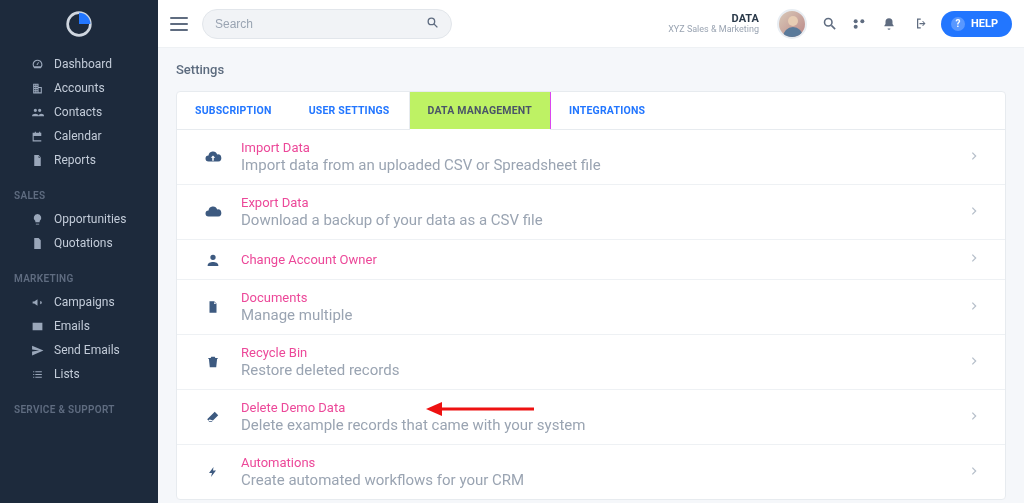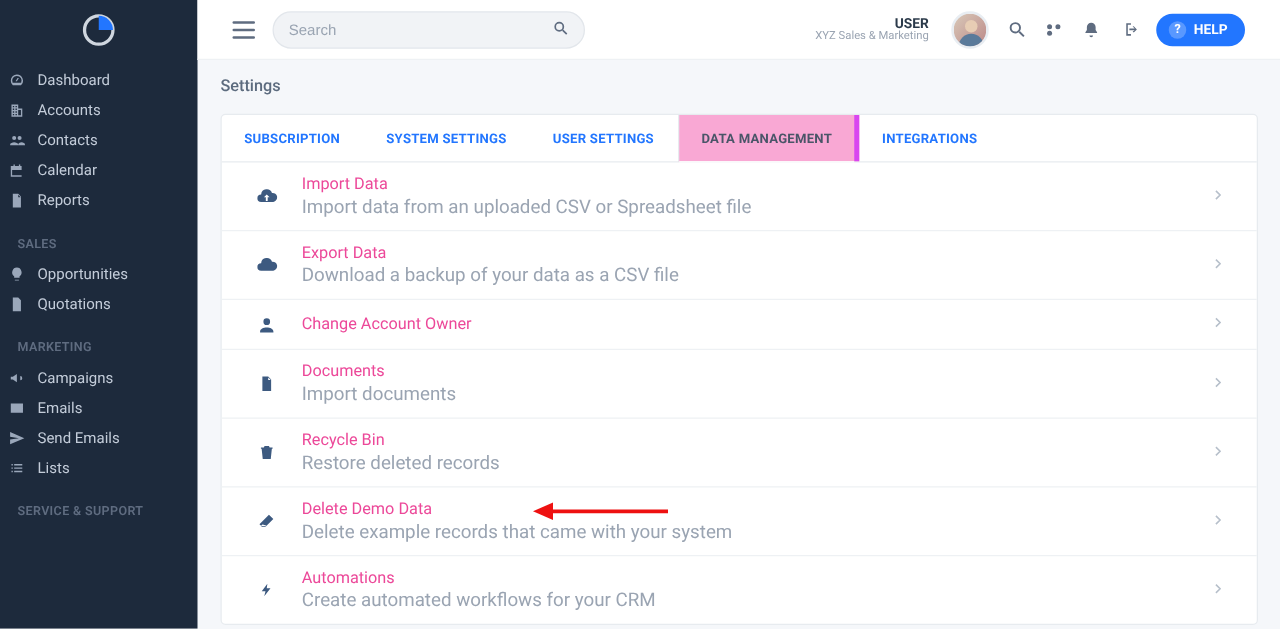--- a/index.html
+++ b/index.html
@@ -6,27 +6,27 @@
   html, body { height: 100%; font-family: -apple-system, BlinkMacSystemFont, "Segoe UI", Roboto, Arial, sans-serif; }
   body { display: flex; background: #f5f7fa; color: #2b3a4a; width: 1024px; height: 503px; overflow: hidden; }
 
   
   .sidebar { width: 158px; background: #1d2a3c; color: #a8b3c2; display: flex; flex-direction: column; font-size: 12px; }
   .logo-wrap { height: 48px; display: flex; align-items: center; justify-content: center; }
   .logo { width: 28px; height: 28px; position: relative; }
   .logo svg { display:block; }
   .nav-group { padding: 4px 0; }
   .nav-heading { font-size: 10px; font-weight: 600; color: #5f6c80; padding: 10px 14px 6px; letter-spacing: .3px; }
-  .nav-item { display: flex; align-items: center; gap: 10px; padding: 5px 6px; cursor: pointer; color: #c3ccd9; }
+  .nav-item { display: flex; align-items: center; gap: 10px; padding: 5px 30px; cursor: pointer; color: #c3ccd9; }
   .nav-item .icon { width: 14px; display: inline-flex; justify-content: center; color: #9aa7ba; }
   .nav-item span.label { flex: 1; }
 
   
   .main { flex: 1; display: flex; flex-direction: column; min-width: 0; }
-  .topbar { height: 48px; background: #ffffff; display: flex; align-items: center; padding: 0 28px; gap: 14px; border-bottom: 1px solid #eef1f4; }
+  .topbar { height: 48px; background: #ffffff; display: flex; align-items: center; padding: 0 12px; gap: 14px; border-bottom: 1px solid #eef1f4; }
   .hamburger { width: 18px; height: 14px; display: flex; flex-direction: column; justify-content: space-between; cursor: pointer; }
   .hamburger div { height: 2px; background: #5f6c80; border-radius: 1px; }
   .searchbox { flex: 0 0 250px; height: 30px; background: #f1f3f6; border: 1px solid #e2e6eb; border-radius: 15px; display: flex; align-items: center; padding: 0 12px; gap: 8px; color: #7b8798; }
   .searchbox input { flex:1; border:0; background:transparent; outline:none; font-size:12px; color:#2b3a4a; }
   .searchbox input::placeholder { color:#9aa4b2; }
   .searchbox .mag { color:#5f6c80; }
   .topbar-spacer { flex: 1; }
   .user-block { text-align: right; line-height: 1.1; margin-right:4px; }
   .user-block .uname { font-size: 11px; font-weight: 700; color: #2b3a4a; }
   .user-block .uorg  { font-size: 9px;  color: #9aa4b2; }
@@ -36,21 +36,21 @@
   .top-icon { width: 16px; height:16px; color:#5f6c80; cursor:pointer; display:inline-flex; align-items:center; justify-content:center; }
   .help-btn { background:#2276ff; color:#fff; border-radius:14px; height:26px; padding:0 14px 0 10px; display:flex; align-items:center; gap:6px; font-size:11px; font-weight:700; cursor:pointer; }
   .help-btn .q { width:14px;height:14px;border-radius:50%;background:rgba(255,255,255,.25);display:inline-flex;align-items:center;justify-content:center;font-size:10px;}
 
   
   .content { flex:1; padding: 14px 18px; overflow:auto; }
   .page-title { font-size: 13px; color:#5c6b7e; margin-bottom: 14px; font-weight:500; }
   .card { background:#fff; border:1px solid #e7ebef; border-radius:4px; }
   .tabs { display:flex; border-bottom:1px solid #e7ebef; font-size:10.5px; font-weight:700; color:#2276ff; }
   .tab { padding: 12px 18px; cursor:pointer; letter-spacing:.2px; border-right:1px solid transparent; }
-  .tab.active { color:#4a5568; position:relative; border-left:1px solid #e7ebef; border-right:4px solid #d946ef; background:#f9a8d4; }
+  .tab.active { color:#4a5568; position:relative; border-left:1px solid #e7ebef; border-right:1px solid #d946ef; background:#bef264; }
   .tab.active::after{content:'';position:absolute;left:0;right:0;bottom:-1px;height:1px;background:#fff;}
   .tabs .tab:first-child.active{border-left:0;}
   .rows { }
   .row { display:flex; align-items:center; gap:18px; padding:10px 26px; border-bottom:1px solid #eef1f4; cursor:pointer; }
   .row:last-child { border-bottom:0; }
   .row .ricon { width:20px; color:#3d5a80; display:flex; justify-content:center; }
   .row .rtext { flex:1; }
   .row .rtitle { font-size:13px; color:#ec4899; }
   .row .rdesc  { font-size:15px; color:#9aa4b2; margin-top:1px; }
   .row .chev { color:#b6bfca; }
@@ -187,21 +187,21 @@
       </div>
     <div class="searchbox">
       <input placeholder="Search" style="">
       <span class="mag"><svg width="13" height="13" viewBox="0 0 24 24" fill="none" stroke="currentColor" stroke-width="2.5">
             <circle cx="10" cy="10" r="6"></circle>
             <line x1="15" y1="15" x2="21" y2="21"></line>
           </svg></span>
     </div>
     <div class="topbar-spacer"></div>
     <div class="user-block">
-      <div class="uname">USER</div>
+      <div class="uname">DATA</div>
       <div class="uorg">XYZ Sales &amp; Marketing</div>
     </div>
     <span class="avatar"></span>
     <span class="top-icon">
         <svg width="15" height="15" viewBox="0 0 24 24" fill="none" stroke="currentColor" stroke-width="2.5">
           <circle cx="10" cy="10" r="6"></circle>
           <line x1="15" y1="15" x2="21" y2="21"></line>
         </svg>
       </span>
     <span class="top-icon">
@@ -226,21 +226,20 @@
         <span>HELP</span>
       </div>
   </div>
 
   <div class="content content-wrap">
     <div class="page-title">Settings</div>
 
     <div class="card">
       <div class="tabs">
         <div class="tab">SUBSCRIPTION</div>
-        <div class="tab">SYSTEM SETTINGS</div>
         <div class="tab">USER SETTINGS</div>
         <div class="tab active">DATA MANAGEMENT</div>
         <div class="tab">INTEGRATIONS</div>
       </div>
 
       <div class="rows">
         <div class="row">
           <span class="ricon">
               <svg width="18" height="18" viewBox="0 0 24 24" fill="currentColor">
                 <path d="M19 18H6a4 4 0 010-8 6 6 0 0111.6-1.5A4.5 4.5 0 0119 18zM11 17h2v-4h2l-3-3-3 3h2v4z"></path>
@@ -282,21 +281,21 @@
               </svg></span>
         </div>
         <div class="row">
           <span class="ricon">
               <svg width="14" height="16" viewBox="0 0 24 24" fill="currentColor">
                 <path d="M6 2h8l4 4v16H6V2zm8 1.5V7h3.5L14 3.5z"></path>
               </svg>
             </span>
           <div class="rtext">
               <div class="rtitle">Documents</div>
-              <div class="rdesc">Import documents</div>
+              <div class="rdesc">Manage multiple</div>
             </div>
           <span class="chev"><svg width="10" height="14" viewBox="0 0 24 24" fill="none" stroke="currentColor" stroke-width="3">
                 <polyline points="8,4 16,12 8,20"></polyline>
               </svg></span>
         </div>
         <div class="row">
           <span class="ricon">
               <svg width="14" height="16" viewBox="0 0 24 24" fill="currentColor">
                 <path d="M5 7h14l-1.5 14h-11L5 7zm4-4h6l1 2h4v2H4V5h4l1-2z"></path>
               </svg>

